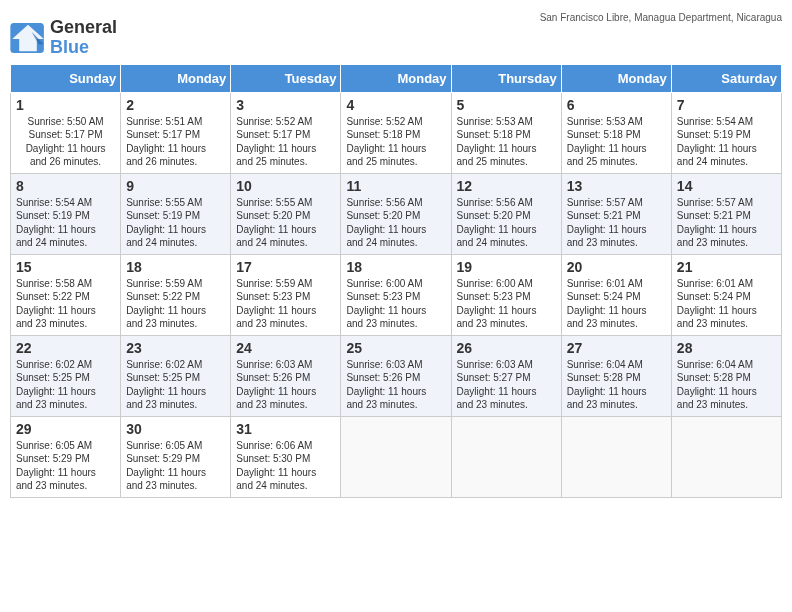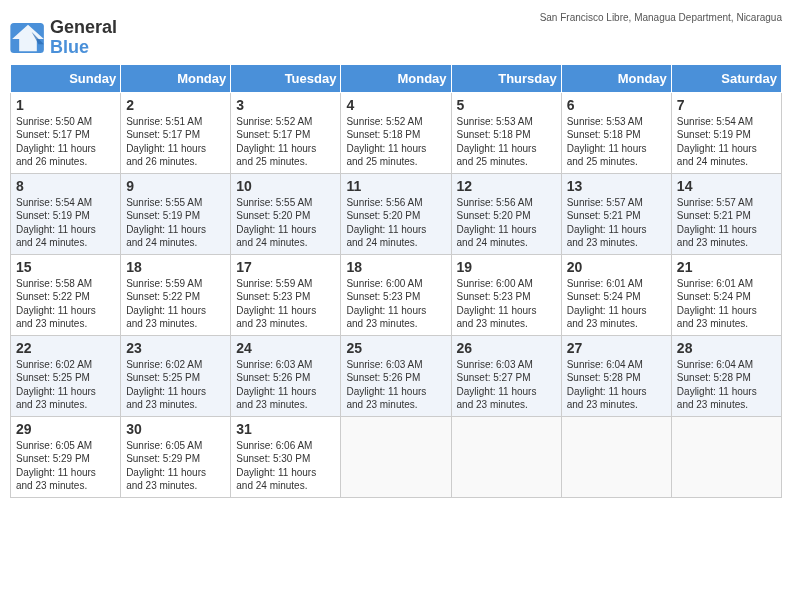--- a/index.html
+++ b/index.html
@@ -121,21 +121,21 @@
         <th>Monday</th>
         <th>Thursday</th>
         <th>Monday</th>
         <th>Saturday</th>
       </tr>
   </thead>
   <tbody id="calendar-body">
   <tr class="row-odd">
         <td>
           <span class="day-num">1</span>
-          <div class="cell-text" style="white-space: pre-line;">Sunrise: 5:50 AM
+          <div class="cell-text" style="white-space: pre-line; text-align: center;">Sunrise: 5:50 AM
 Sunset: 5:17 PM
 Daylight: 11 hours
 and 26 minutes.</div>
         </td>
         <td>
           <span class="day-num">2</span>
           <div class="cell-text" style="white-space: pre-line;">Sunrise: 5:51 AM
 Sunset: 5:17 PM
 Daylight: 11 hours
 and 26 minutes.</div>

